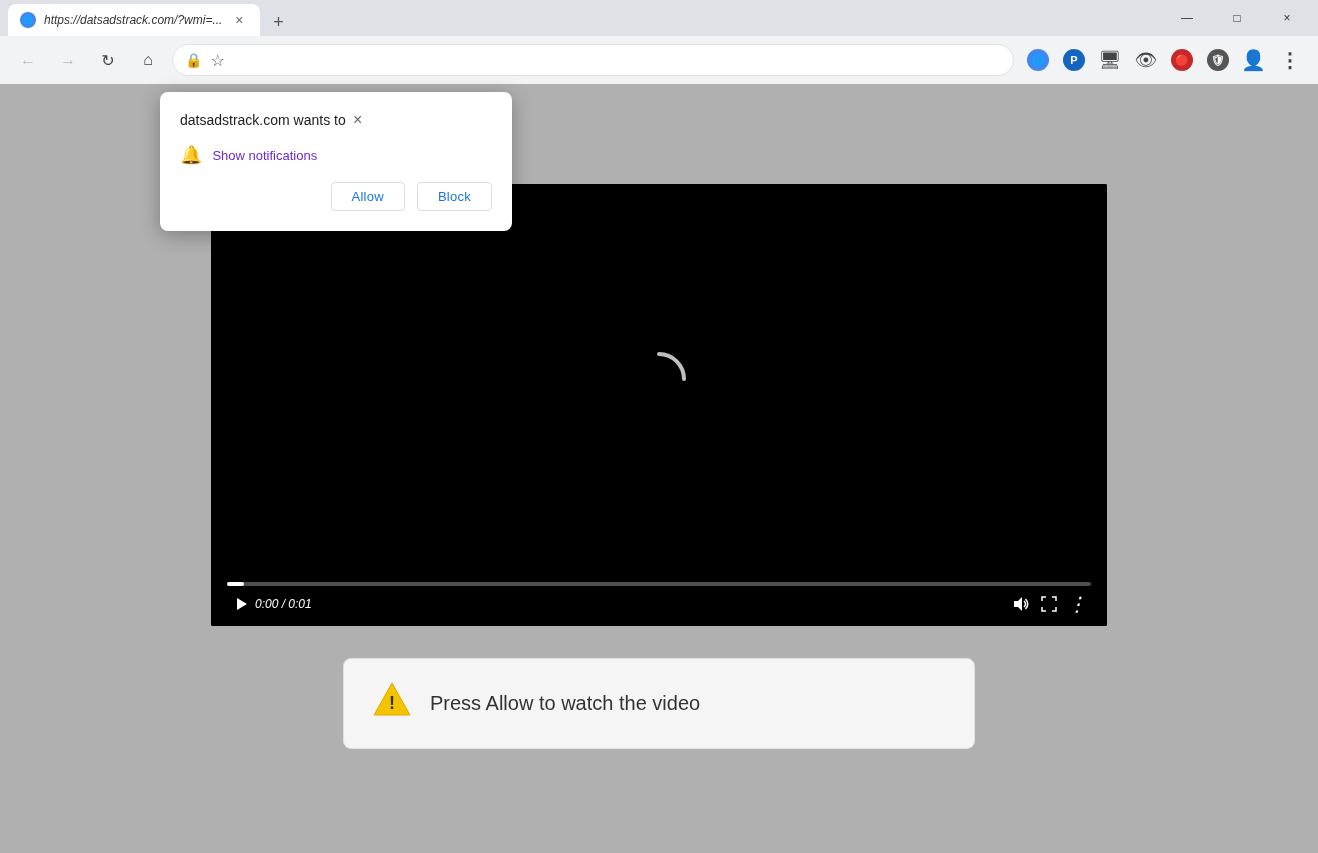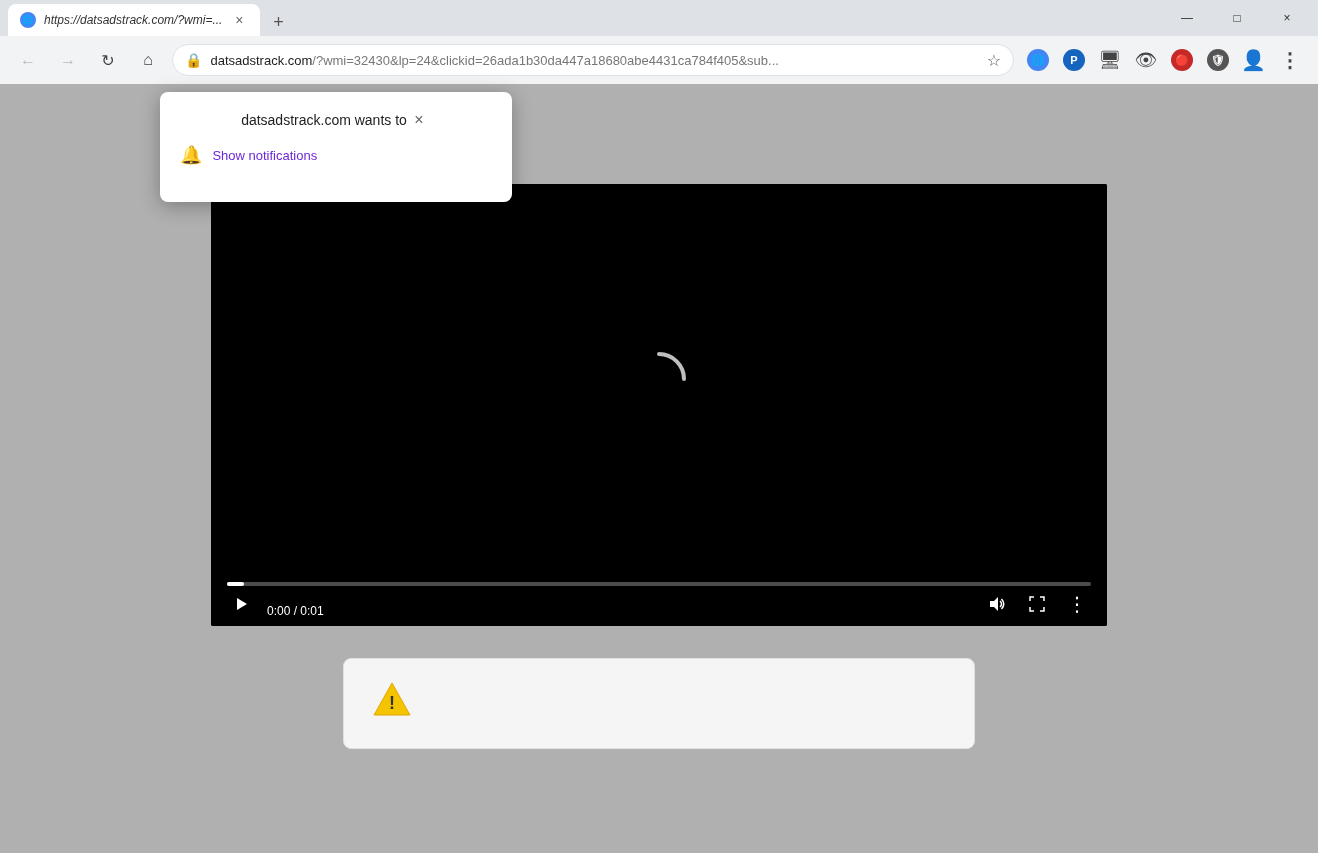--- a/index.html
+++ b/index.html
@@ -123,21 +123,21 @@
       width: 352px;
       background: #fff;
       border-radius: 8px;
       box-shadow: 0 4px 20px rgba(0,0,0,0.3);
       padding: 16px 20px 20px 20px;
       z-index: 10;
     }
     .popup-header {
       display: flex;
       align-items: center;
-      justify-content: center;
+      justify-content: flex-start;
       margin-bottom: 12px;
     }
     .popup-title {
       font-size: 14px;
       color: #202124;
       font-weight: 400;
     }
     .popup-close {
       font-size: 16px;
       color: #666;
@@ -214,22 +214,22 @@
       position: relative;
     }
     .progress-fill {
       width: 2%;
       height: 100%;
       background: #fff;
       border-radius: 2px;
     }
     .controls-row {
       display: flex;
-      align-items: flex-end;
-      gap: 12px;
+      align-items: center;
+      font-style: italic;
     }
     .ctrl-btn {
       color: #fff;
       font-size: 16px;
       cursor: pointer;
       width: 28px; height: 28px;
       display: flex; align-items: center; justify-content: center;
     }
     .time-display {
       color: #fff;
@@ -278,23 +278,20 @@
   </div>
 </div>
 
 <div class="omnibar">
   <div class="nav-btn disabled">←</div>
   <div class="nav-btn disabled">→</div>
   <div class="nav-btn">↻</div>
   <div class="nav-btn">⌂</div>
   <div class="address-bar">
     <span class="lock-icon">🔒</span>
-    <span class="url-text">
-      <span class="url-domain">datsadstrack.com</span><span class="url-path">/?wmi=32430&amp;lp=24&amp;clickid=26ada1b30da447a18680abe4431ca784f405&amp;sub...</span>
-    </span>
     <span class="star-btn">☆</span>
   </div>
   <div class="toolbar-icons">
     <div class="toolbar-icon">
       <div class="icon-circle" style="background:#4285f4;">🌐</div>
     </div>
     <div class="toolbar-icon">
       <div class="icon-circle" style="background:#1565c0;">P</div>
     </div>
     <div class="toolbar-icon" style="font-size:18px;">🖥</div>
@@ -313,20 +310,24 @@
 <div class="page">
 
   <div class="notification-popup">
     <div class="popup-header">
       <span class="popup-title">datsadstrack.com wants to</span>
       <span class="popup-close">×</span>
     </div>
     <div class="popup-notification-row">
       <span class="bell-icon">🔔</span>
       <span class="popup-notification-text">Show notifications</span>
+    </div>
+    <div class="popup-buttons">
+      <button class="popup-btn">Allow</button>
+      <button class="popup-btn">Block</button>
     </div>
   </div>
 
   <div class="video-container">
     <div class="video-screen">
 
       <svg class="loading-arc" viewBox="0 0 60 60" fill="none">
         <path d="M 30 5 A 25 25 0 0 1 55 30" stroke="rgba(255,255,255,0.75)" stroke-width="4" stroke-linecap="round"></path>
       </svg>
     </div>
@@ -362,15 +363,16 @@
   </div>
 
   <div class="warning-box">
     <span class="warning-icon">
       
       <svg width="40" height="36" viewBox="0 0 40 36">
         <polygon points="20,2 38,34 2,34" fill="#f4c400" stroke="#e0a800" stroke-width="1"></polygon>
         <text x="20" y="28" text-anchor="middle" font-size="18" font-weight="bold" fill="#333">!</text>
       </svg>
     </span>
+    <span class="warning-text">Press Allow to watch the video</span>
   </div>
 
 </div>
 
 </body></html>

